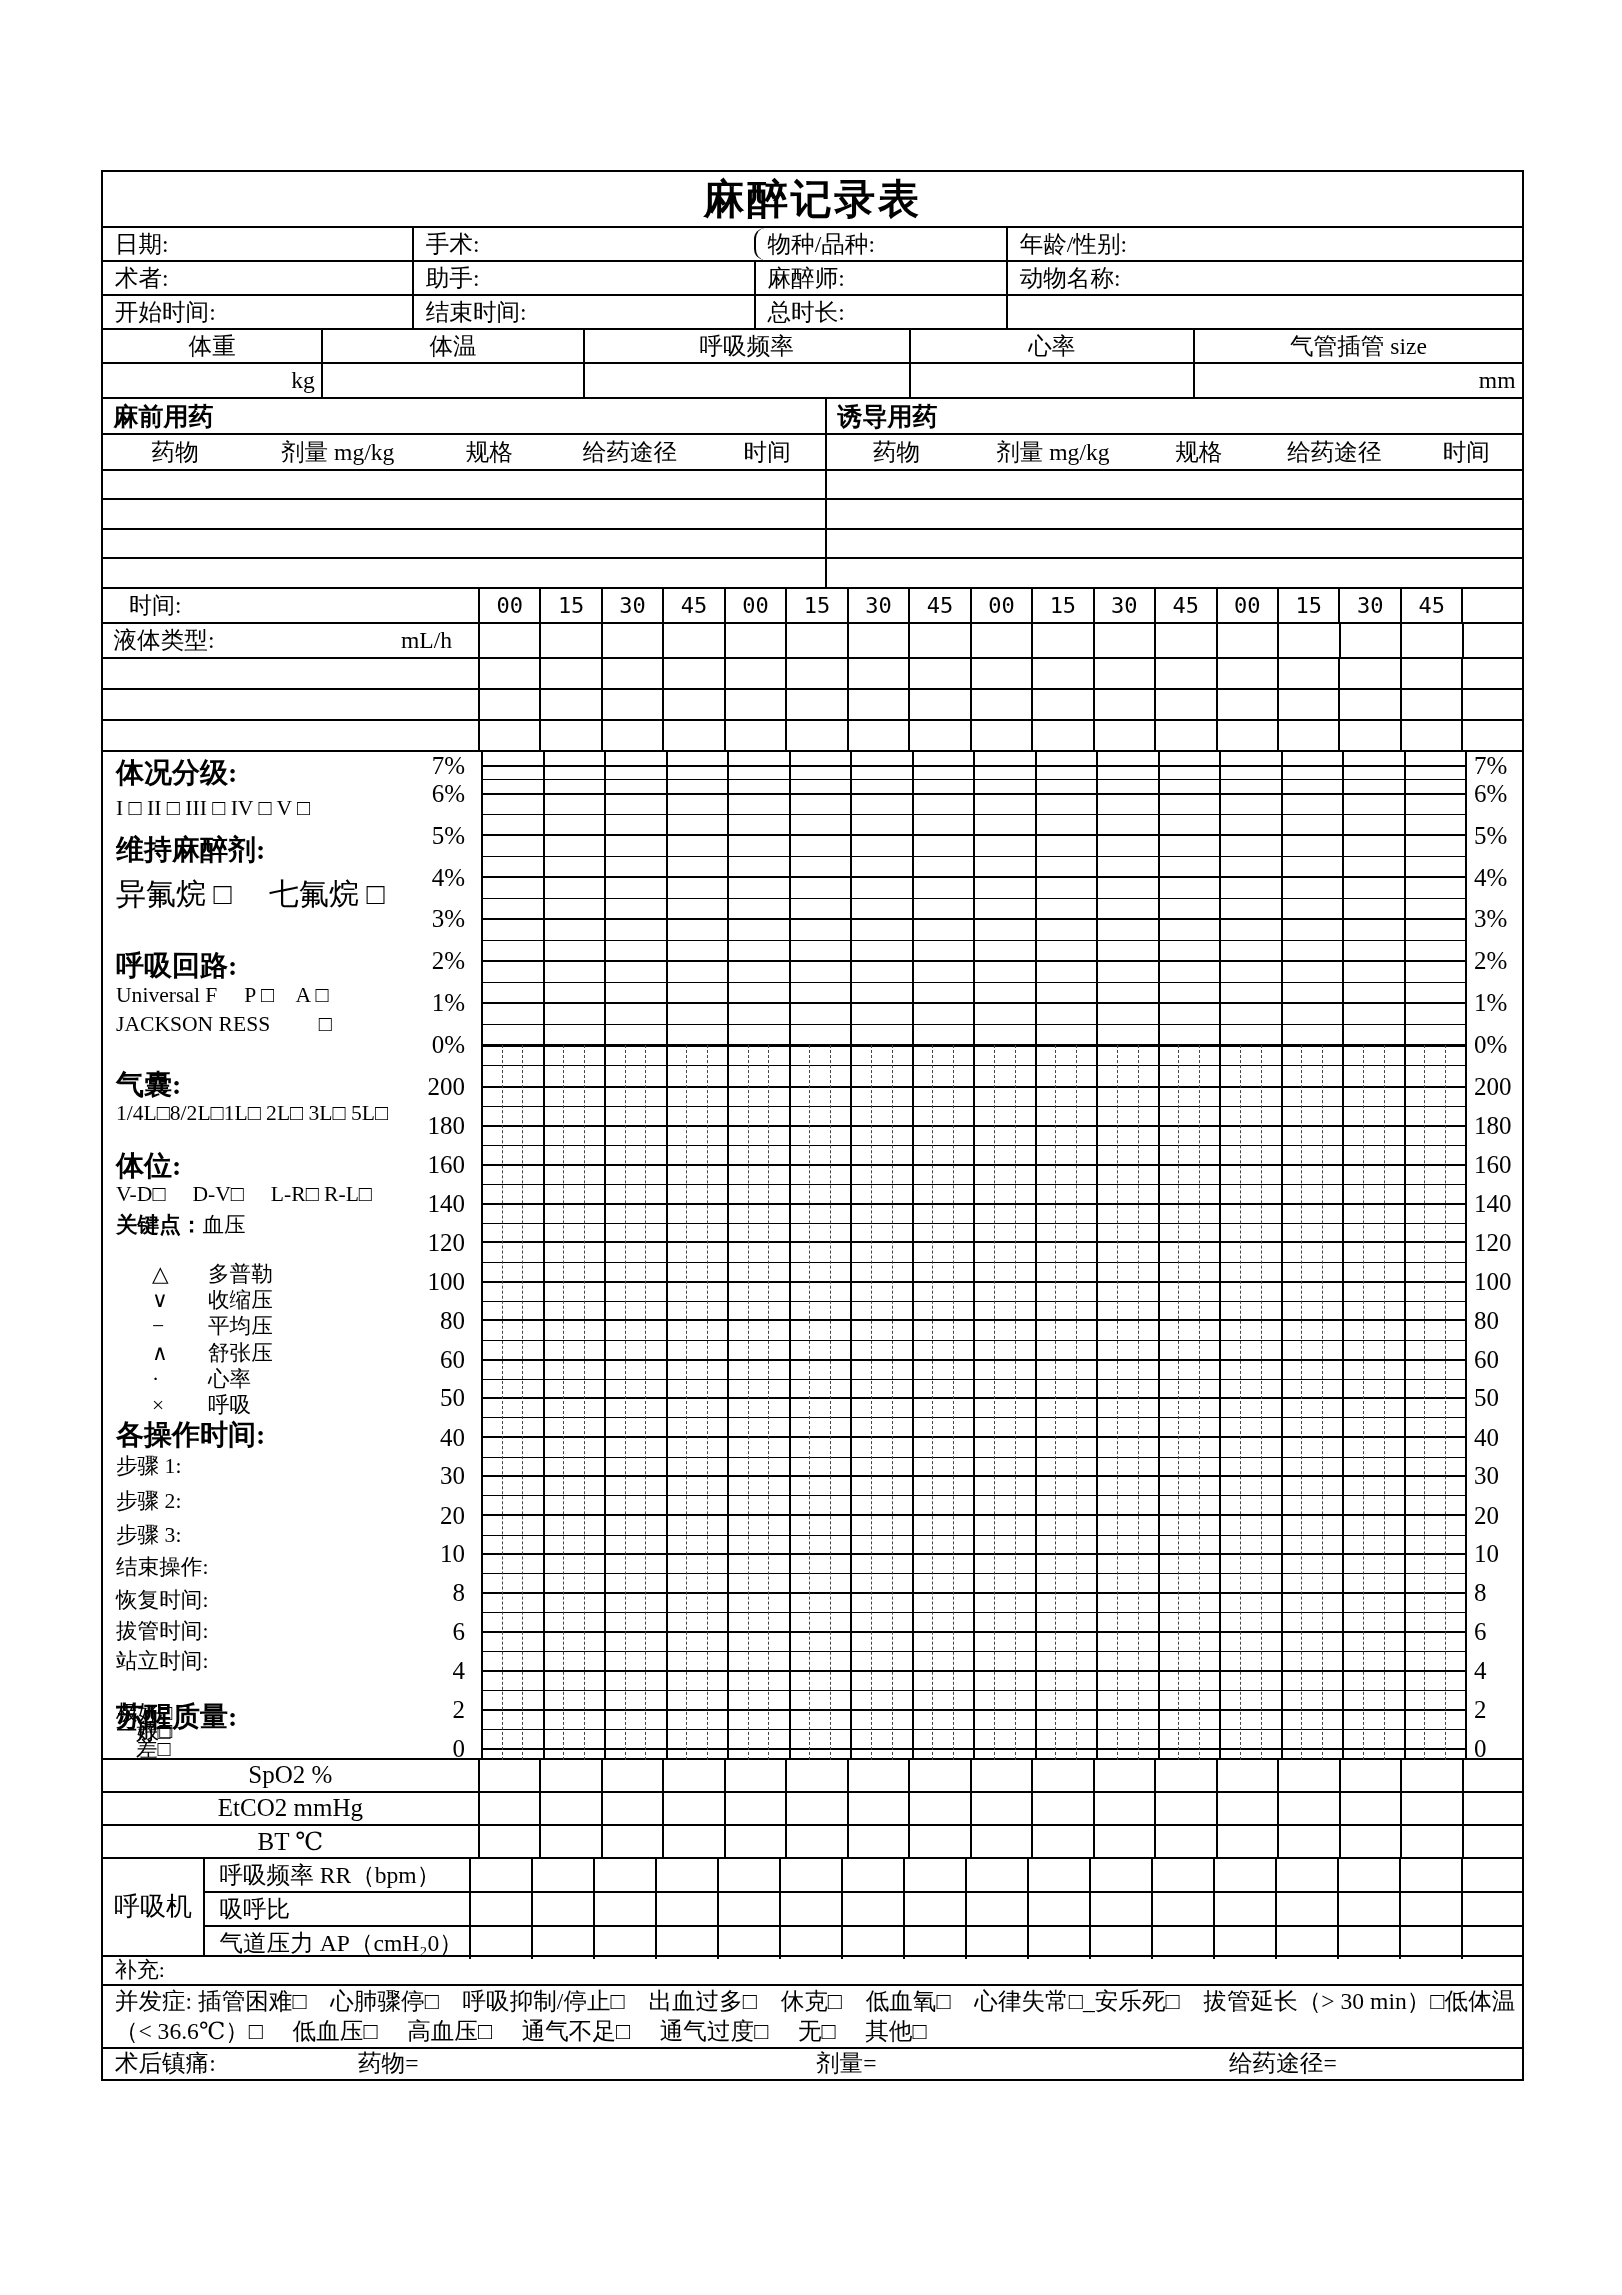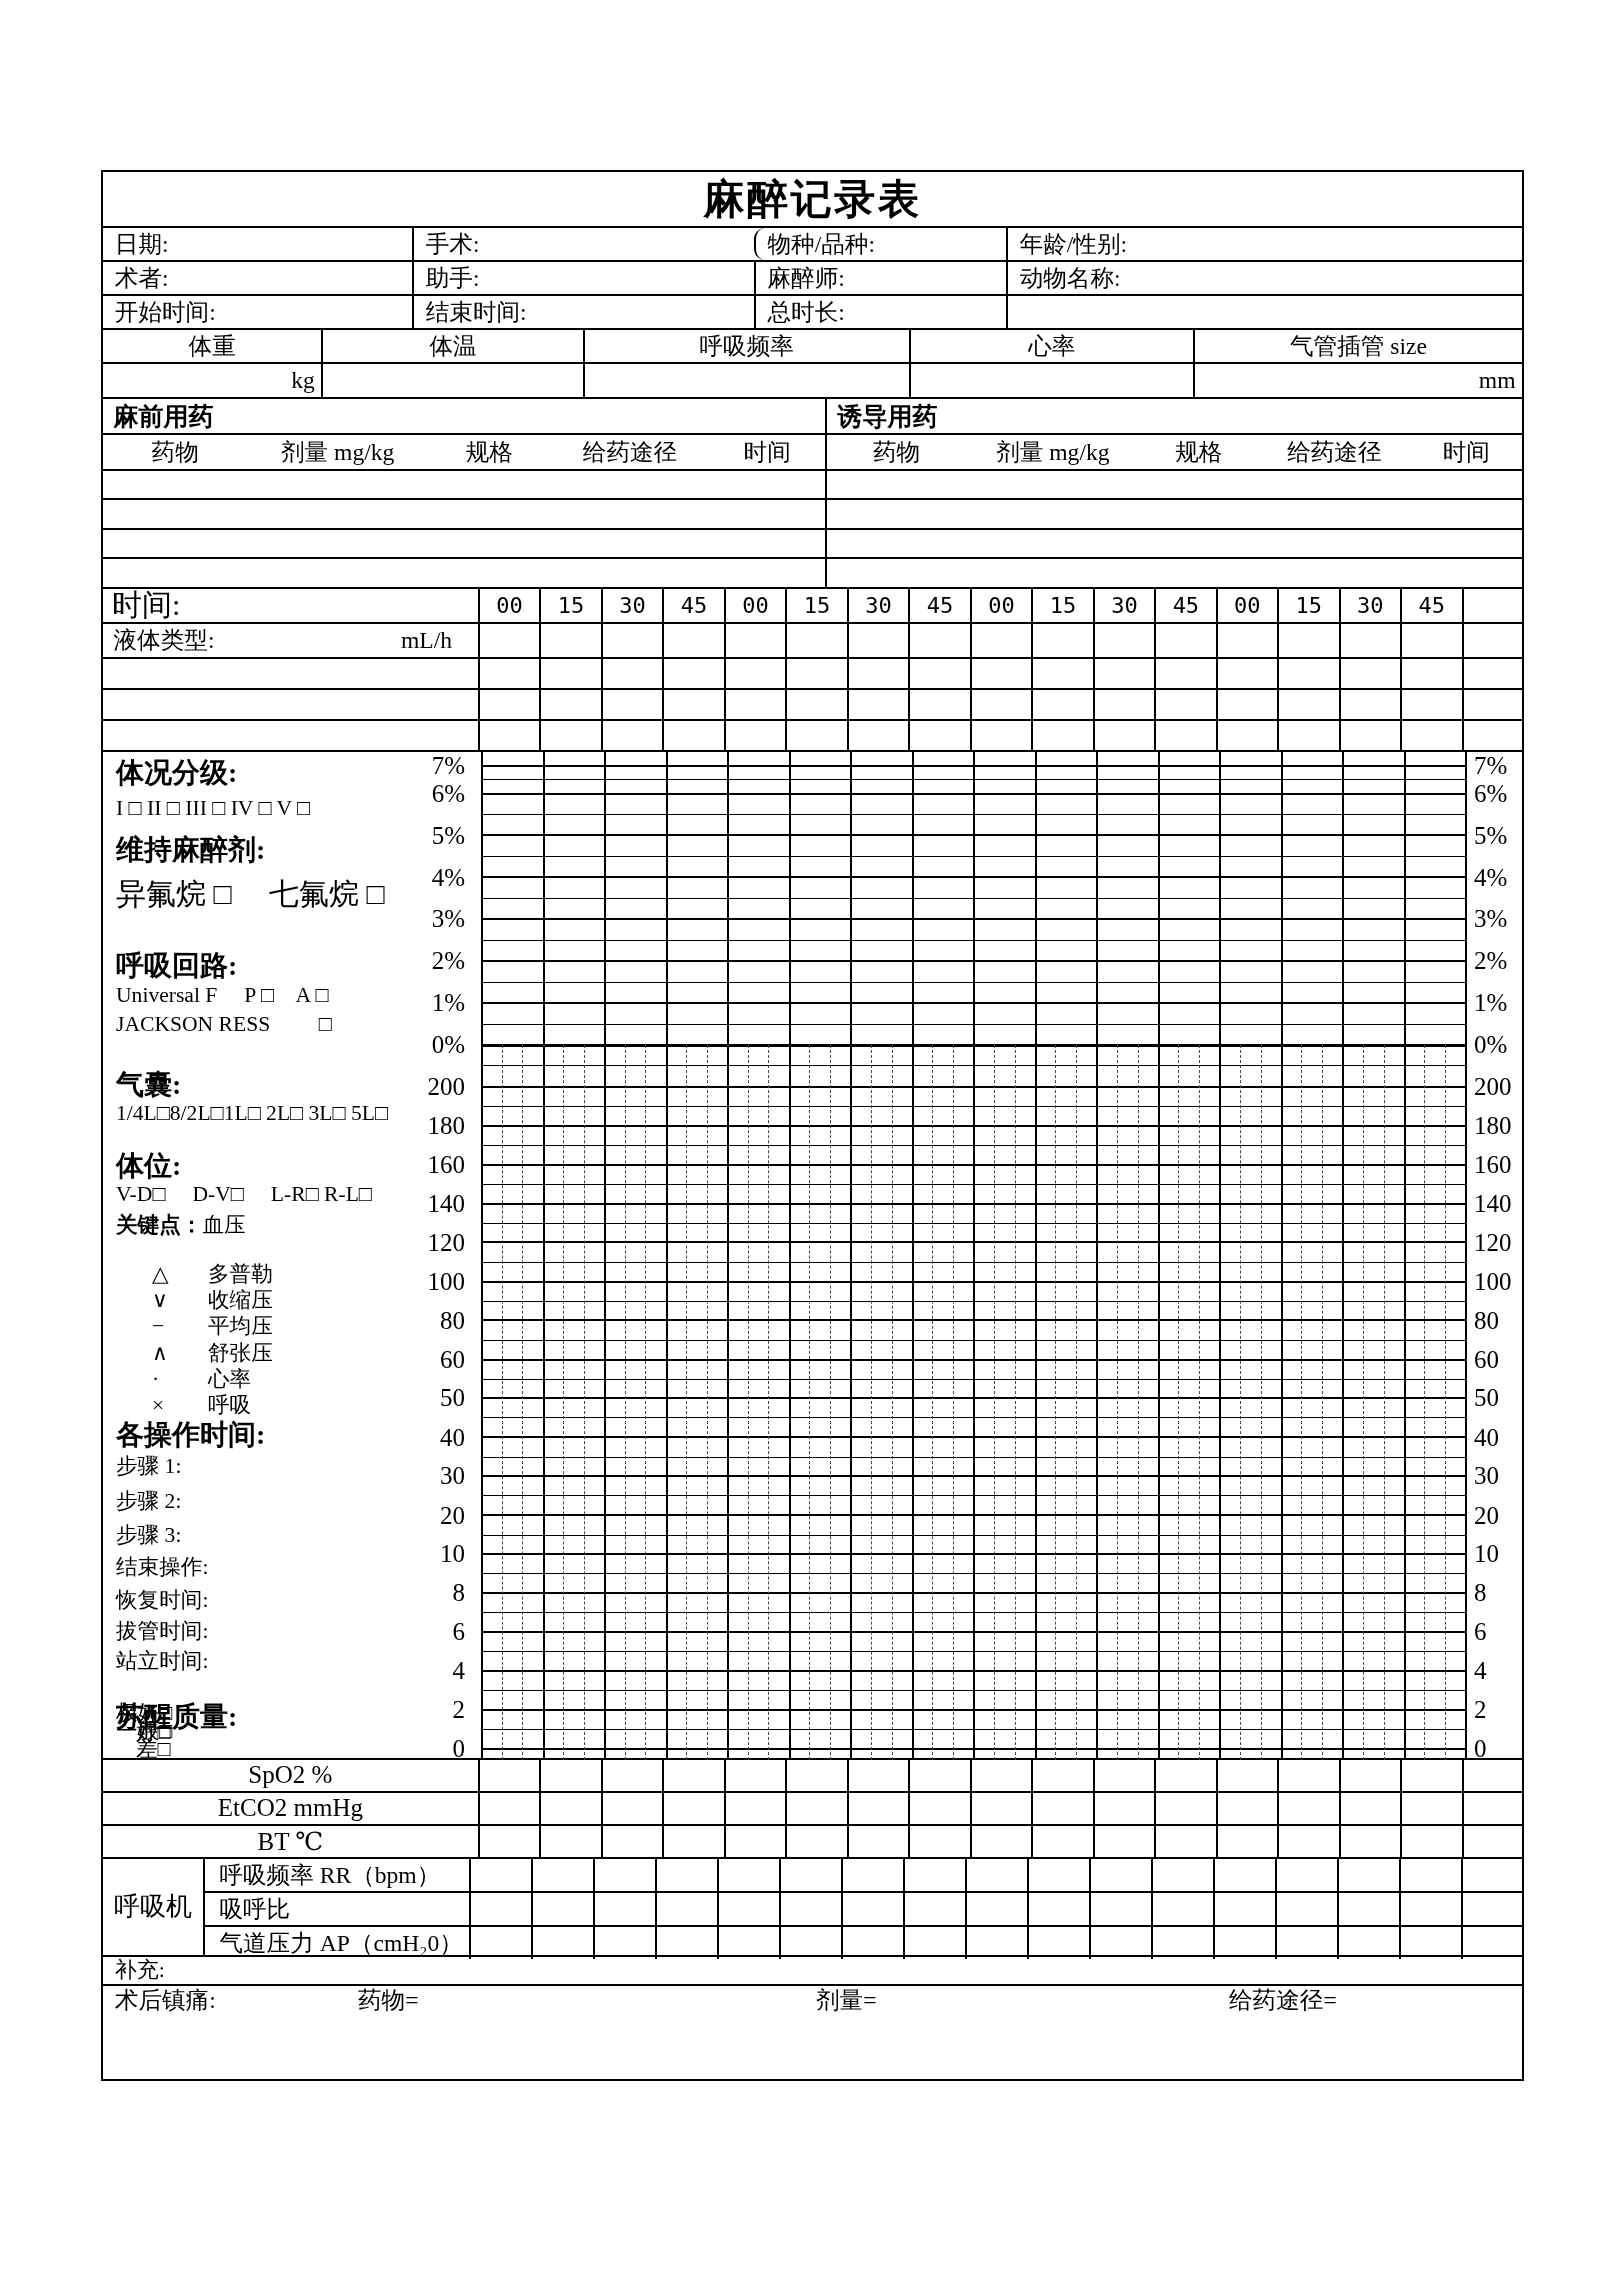--- a/index.html
+++ b/index.html
@@ -21,21 +21,21 @@
   .un-row .cell{justify-content:flex-end;padding-right:6.5px;font-size:23.6px;}
   .mt-row{height:36px;}
   .mt-row .cell{padding-left:10.5px;font-weight:bold;font-size:25px;}
   .mc-row{height:36px;}
   .mc-row .half{display:flex;height:100%;box-sizing:border-box;}
   .mc-row .half + .half{border-left:2px solid #000;}
   .mc-row .mcol{display:flex;align-items:center;justify-content:center;font-size:23.6px;height:100%;}
   .me-row{height:29.4px;}
   .me-row .cell{height:100%;}
   .tl-row{height:35px;}
-  .tl-row .lab{padding-left:9px;font-size:30px;}
+  .tl-row .lab{padding-left:26px;font-size:23px;}
   .tl-row .tick{justify-content:center;font-size:22px;font-family:"DejaVu Sans Mono",monospace;}
   .fl-row{height:35px;}
   .sp-row{height:31px;}
   .mon-row{height:33px;}
   .mon-row .lab{justify-content:center;font-size:25px;}
   .vent{height:98px;display:flex;box-sizing:border-box;border-bottom:2px solid #000;}
   .vent .vlab{width:115px;border-right:2px solid #000;display:flex;align-items:center;
               justify-content:center;font-size:26px;box-sizing:border-box;}
   .vent .vrows{flex:1;display:flex;flex-direction:column;}
   .vent .vrow{flex:1;display:flex;box-sizing:border-box;}
@@ -560,20 +560,24 @@
           <div class="cell" style="width: 62px;"></div>
           <div class="cell" style="width: 62px;"></div>
           <div class="cell" style="width: 62px;"></div>
           <div class="cell" style="width: 61px;"></div>
         </div>
       </div>
     </div>
   <div class="row supp-row">
     <span>补充:</span>
   </div>
+  <div class="comp-row">
+    <div>并发症:  插管困难□　心肺骤停□　呼吸抑制/停止□　出血过多□　休克□　低血氧□　心律失常□_安乐死□　拔管延长（&gt; 30 min）□低体温</div>
+    <div>（&lt; 36.6℃）□　 低血压□　 高血压□　 通气不足□　 通气过度□　 无□　 其他□</div>
+  </div>
   <div class="row an-row" id="analgesia">
     <span style="left:11.8px">术后镇痛:</span>
   <span style="left: 255px;">药物=</span>
       <span style="left: 713px;">剂量=</span>
       <span style="left: 1126px;">给药途径=</span>
     </div>
 </div>
 
 
 </body></html>

